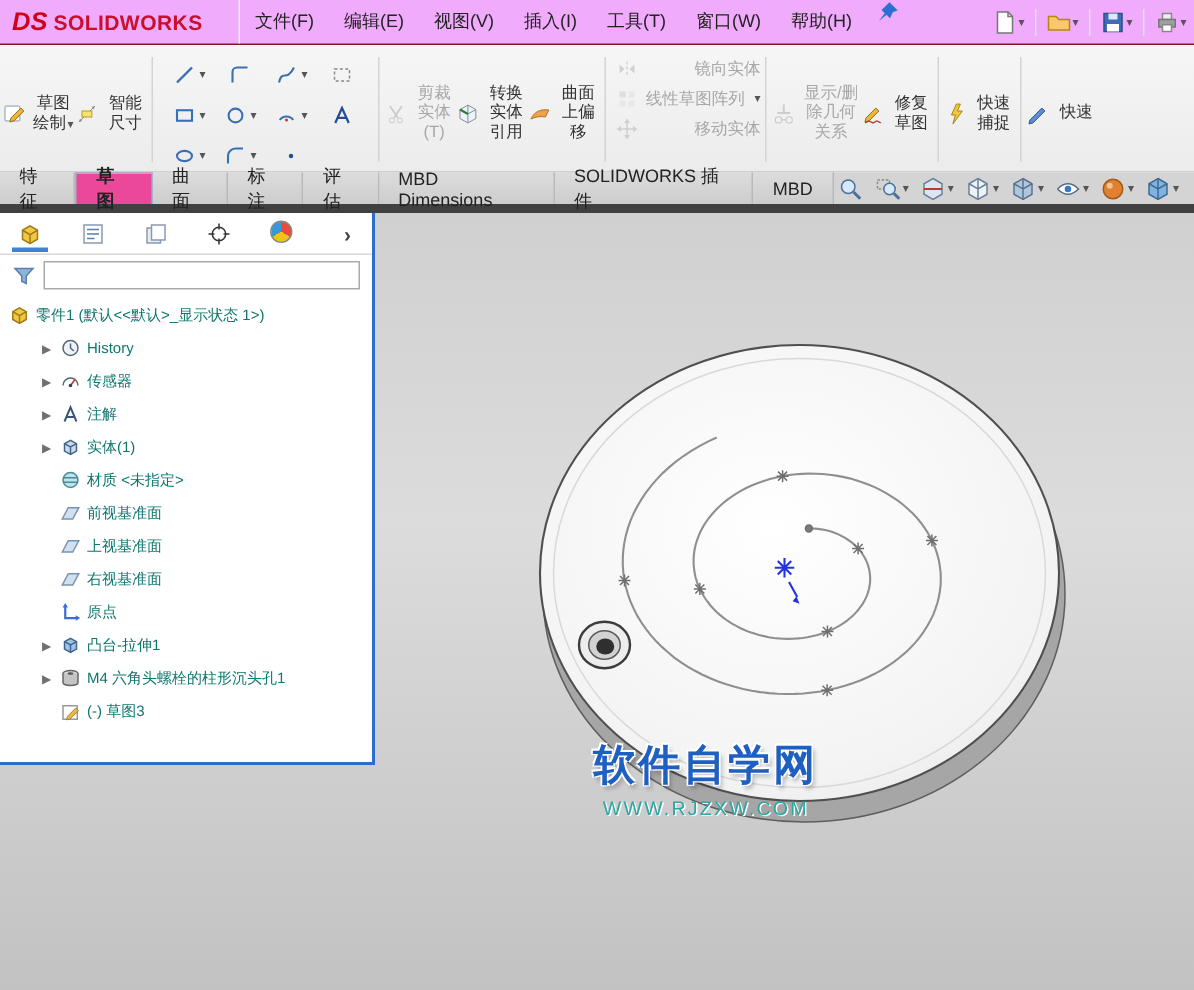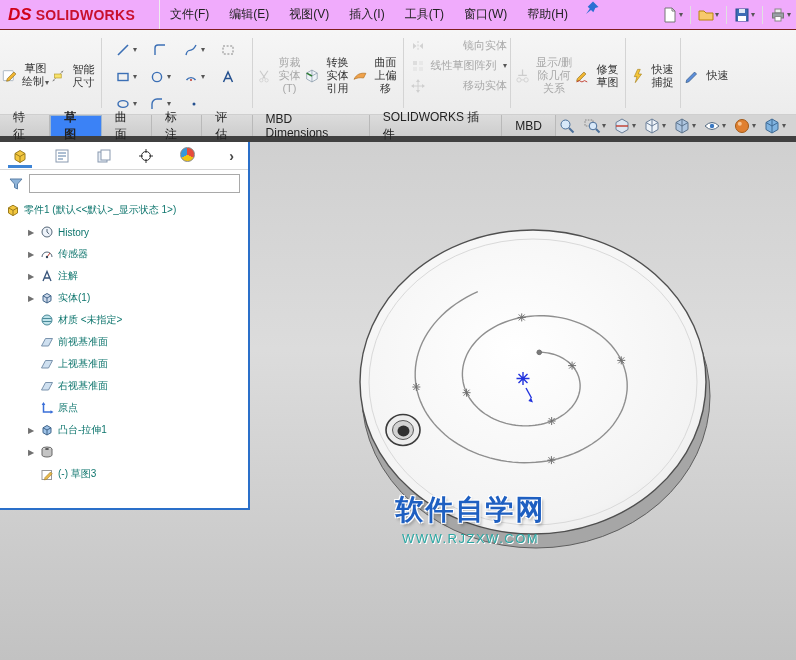--- a/index.html
+++ b/index.html
@@ -34,21 +34,21 @@
   .sgrid { display:grid; grid-template-columns:repeat(4,34px); grid-auto-rows:27px; align-content:start; padding:4px 4px 0 4px; }
   .sgcell { display:flex; align-items:center; justify-content:center; gap:1px; }
   .stack { display:flex; flex-direction:column; justify-content:flex-start; padding-top:6px; width:100px; gap:5px; }
   .stackrow { display:flex; align-items:center; gap:5px; padding-left:4px;justify-content:space-between; }
   .stackrow .lbl { font-size:11px; color:#a8a8a8; white-space:nowrap; }
   .cutbtn { overflow:hidden; }
 
   
   .tabstrip { height:27px; background:#d4d4d4; display:flex; align-items:stretch; border-bottom:6px solid #404040; }
   .tab { padding:0 13px; display:flex; align-items:center; font-size:12px; color:#222; background:linear-gradient(#dcdcdc,#cdcdcd); border-right:1px solid #b9b9b9; cursor:default; }
-  .tab.active { background:#3b82f6; border:1px solid #9fb6cf; border-bottom:none; font-weight:bold; }
+  .tab.active { background:#ec4899; border:1px solid #9fb6cf; border-bottom:none; font-weight:bold; }
   .headsup { margin-left:auto; display:flex; align-items:center; gap:3px; padding-right:8px; }
   .hu-btn { display:flex; align-items:center; padding:1px 2px; }
 
   
   .viewport { position:absolute; left:0; top:142px; width:796px; height:518px;
     background:linear-gradient(180deg,#d0d0d0 0%,#dcdcdc 40%,#cdcdcd 75%,#c2c2c2 100%); }
   #scene-svg { position:absolute; left:250px; top:0; }
   .watermark { position:absolute; left:368px; top:349px; width:205px; text-align:center; pointer-events:none; }
   .wm1 { font-size:28px; font-weight:bold; color:#1e5fc1; letter-spacing:2px;
     text-shadow:-1px -1px 0 #fff,1px -1px 0 #fff,-1px 1px 0 #fff,1px 1px 0 #fff,2px 3px 3px rgba(0,0,0,.25); }
@@ -518,20 +518,21 @@
         </svg>
       <span class="tlabel">凸台-拉伸1</span>
     </div>
     <div class="trow">
       <span class="arrow">▶</span>
       <svg class="i14" viewBox="0 0 14 14">
           <ellipse cx="7" cy="4" rx="5" ry="2" fill="#d9d9d9" stroke="#666"></ellipse>
           <path d="M2 4v6c0 1.1 2.2 2 5 2s5-.9 5-2V4" fill="#c4c4c4" stroke="#666"></path>
           <ellipse cx="7" cy="4" rx="2" ry="0.9" fill="#555"></ellipse>
         </svg>
+      <span class="tlabel">M4 六角头螺栓的柱形沉头孔1</span>
     </div>
     <div class="trow">
       <span class="arrow none">▶</span>
       <svg class="i14" viewBox="0 0 14 14">
           <rect x="2" y="3.5" width="9.5" height="9" fill="#fff" stroke="#999"></rect>
           <path d="M5 10.5l5.5-5.5 1.8 1.8-5.5 5.5-2.4.6z" fill="#e8b84b" stroke="#a07d2a" stroke-width=".6"></path>
         </svg>
       <span class="tlabel">(-) 草图3</span>
     </div>
   </div>

